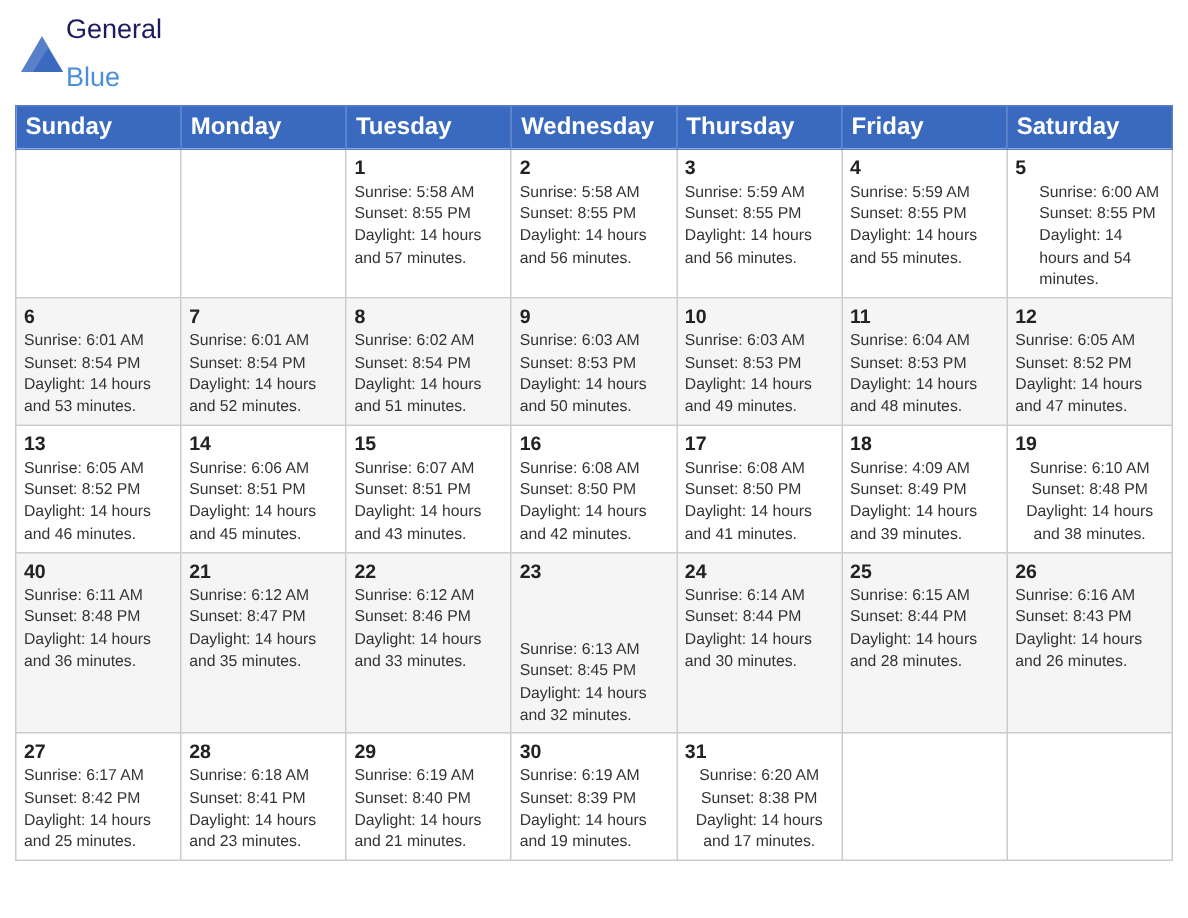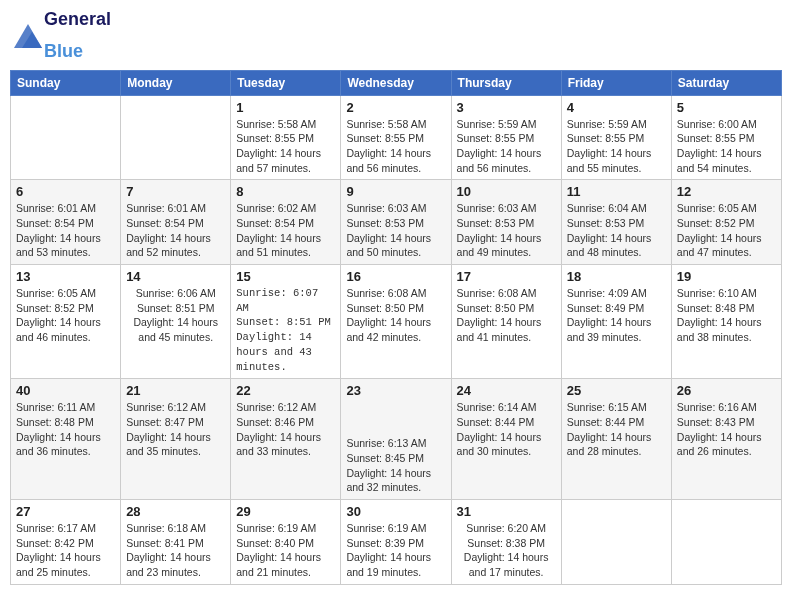--- a/index.html
+++ b/index.html
@@ -16,21 +16,21 @@
       align-items: flex-start;
       margin-bottom: 8px;
       padding: 0 4px;
     }
     .logo {
       display: flex;
       align-items: center;
     }
     .logo-text {
       font-size: 18px;
-      font-weight: bold;
+      font-weight: normal;
       color: #1a1a5e;
       line-height: 1.1;
     }
     .logo-icon {
       width: 28px;
       height: 24px;
       margin-right: 2px;
     }
     .title-block {
       text-align: right;
@@ -47,21 +47,21 @@
     .calendar {
       width: 100%;
       border-collapse: collapse;
       font-size: 11px;
     }
     .calendar thead th {
       background-color: #3a6abf;
       color: #fff;
       text-align: left;
       padding: 5px 6px;
-      font-size: 12px;
+      font-size: 16px;
       border: 1px solid #5580c8;
     }
     .calendar tbody td {
       border: 1px solid #ccc;
       vertical-align: top;
       padding: 4px 5px;
       width: 108px;
       min-height: 70px;
       background: #fff;
     }
@@ -139,21 +139,21 @@
 Daylight: 14 hours and 56 minutes.</div>
         </td>
         <td>
           <span class="day-number">4</span>
           <div class="day-detail" style="white-space: pre-line;">Sunrise: 5:59 AM
 Sunset: 8:55 PM
 Daylight: 14 hours and 55 minutes.</div>
         </td>
         <td>
           <span class="day-number">5</span>
-          <div class="day-detail" style="white-space: pre-line;">Sunrise: 6:00 AM
+          <div class="day-detail" style="white-space: pre-line; margin-left: 16px;">Sunrise: 6:00 AM
 Sunset: 8:55 PM
 Daylight: 14 hours and 54 minutes.</div>
         </td>
       </tr>
       <tr>
         <td>
           <span class="day-number">6</span>
           <div class="day-detail" style="white-space: pre-line;">Sunrise: 6:01 AM
 Sunset: 8:54 PM
 Daylight: 14 hours and 53 minutes.</div>
@@ -197,27 +197,27 @@
       </tr>
       <tr>
         <td>
           <span class="day-number">13</span>
           <div class="day-detail" style="white-space: pre-line;">Sunrise: 6:05 AM
 Sunset: 8:52 PM
 Daylight: 14 hours and 46 minutes.</div>
         </td>
         <td>
           <span class="day-number">14</span>
-          <div class="day-detail" style="white-space: pre-line; text-align: center;">Sunrise: 6:06 AM
+          <div class="day-detail" style="white-space: pre-line;">Sunrise: 6:06 AM
 Sunset: 8:51 PM
 Daylight: 14 hours and 45 minutes.</div>
         </td>
         <td>
           <span class="day-number">15</span>
-          <div class="day-detail" style="white-space: pre-line; font-family: Liberation Mono, monospace;">Sunrise: 6:07 AM
+          <div class="day-detail" style="white-space: pre-line;">Sunrise: 6:07 AM
 Sunset: 8:51 PM
 Daylight: 14 hours and 43 minutes.</div>
         </td>
         <td>
           <span class="day-number">16</span>
           <div class="day-detail" style="white-space: pre-line;">Sunrise: 6:08 AM
 Sunset: 8:50 PM
 Daylight: 14 hours and 42 minutes.</div>
         </td>
         <td>
@@ -227,21 +227,21 @@
 Daylight: 14 hours and 41 minutes.</div>
         </td>
         <td>
           <span class="day-number">18</span>
           <div class="day-detail" style="white-space: pre-line;">Sunrise: 4:09 AM
 Sunset: 8:49 PM
 Daylight: 14 hours and 39 minutes.</div>
         </td>
         <td>
           <span class="day-number">19</span>
-          <div class="day-detail" style="white-space: pre-line;">Sunrise: 6:10 AM
+          <div class="day-detail" style="white-space: pre-line; text-align: center;">Sunrise: 6:10 AM
 Sunset: 8:48 PM
 Daylight: 14 hours and 38 minutes.</div>
         </td>
       </tr>
       <tr>
         <td>
           <span class="day-number">40</span>
           <div class="day-detail" style="white-space: pre-line;">Sunrise: 6:11 AM
 Sunset: 8:48 PM
 Daylight: 14 hours and 36 minutes.</div>

